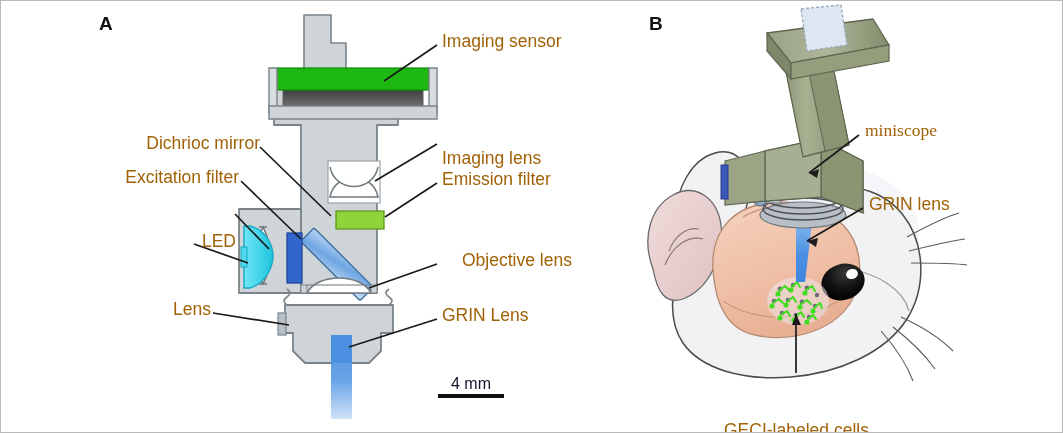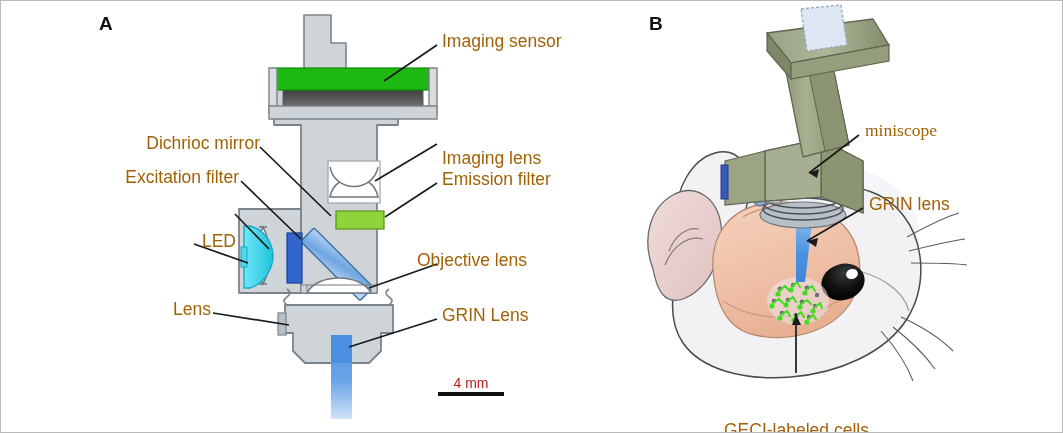--- a/index.html
+++ b/index.html
@@ -25,21 +25,21 @@
   .lbl{
     position:absolute;
     font-size:17.5px;
     color:#a16207;
     white-space:nowrap;
     line-height:1.05;
   }
   .lbl.r{transform:translateX(-100%);}
 
   .scalebar-wrap{position:absolute;text-align:center;}
-  .scalebar-text{font-size:14px;color:#b91c1c;white-space:nowrap;}
+  .scalebar-text{font-size:16px;color:#0f172a;white-space:nowrap;}
   .scalebar-line{height:4px;background:#111;margin-top:1px;}
 
   svg.art{position:absolute;left:0;top:0;width:1063px;height:433px;pointer-events:none;}
 </style>
 </head>
 <body>
 
 <div id="figure">
 
   <div class="panel-letter" style="left:98px;top:12px;">A</div>
@@ -298,21 +298,21 @@
   <div class="lbl r" style="left:191px;top:231px;margin-left:44px;">LED</div>
 
   <div class="lbl r" style="left:210px;top:299px;">Lens</div>
 
   <div class="lbl" style="left:441px;top:31px;">Imaging sensor</div>
 
   <div class="lbl" style="left:441px;top:148px;">Imaging lens</div>
 
   <div class="lbl" style="left:441px;top:169px;">Emission filter</div>
 
-  <div class="lbl" style="left:416px;top:250px;text-align:center;">Objective lens</div>
+  <div class="lbl" style="left:461px;top:250px;text-align:center;">Objective lens</div>
 
   <div class="lbl" style="left:441px;top:305px;">GRIN Lens</div>
 
   <div class="scalebar-wrap" style="left:437px;top:374px;width:66px;">
     <div class="scalebar-text">4 mm</div>
     <div class="scalebar-line"></div>
   </div>
 
   <div class="lbl" style="left:864px;top:120px;font-family:Liberation Serif, serif;">miniscope</div>
 

